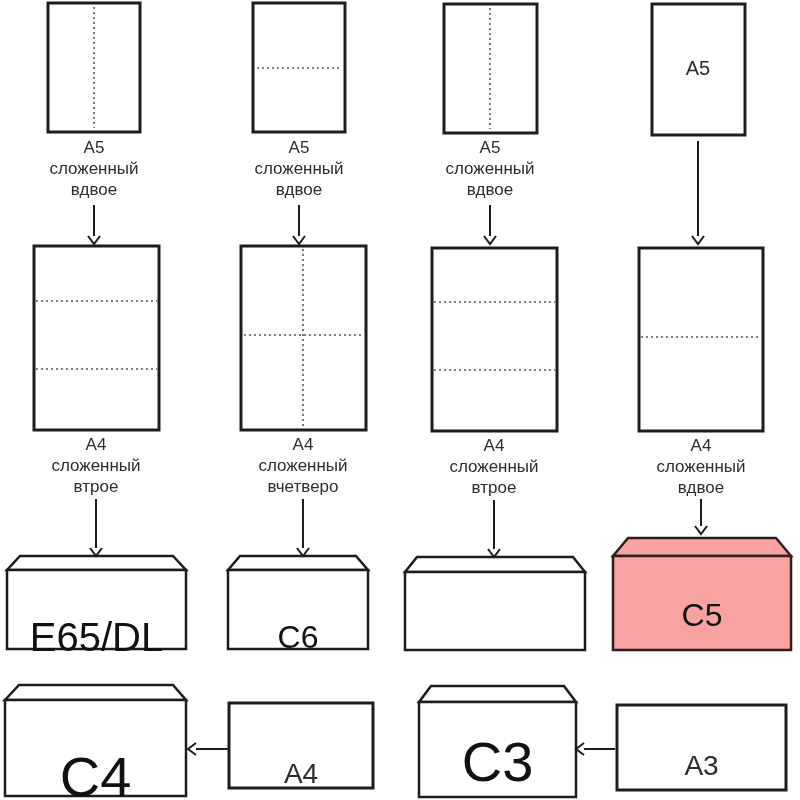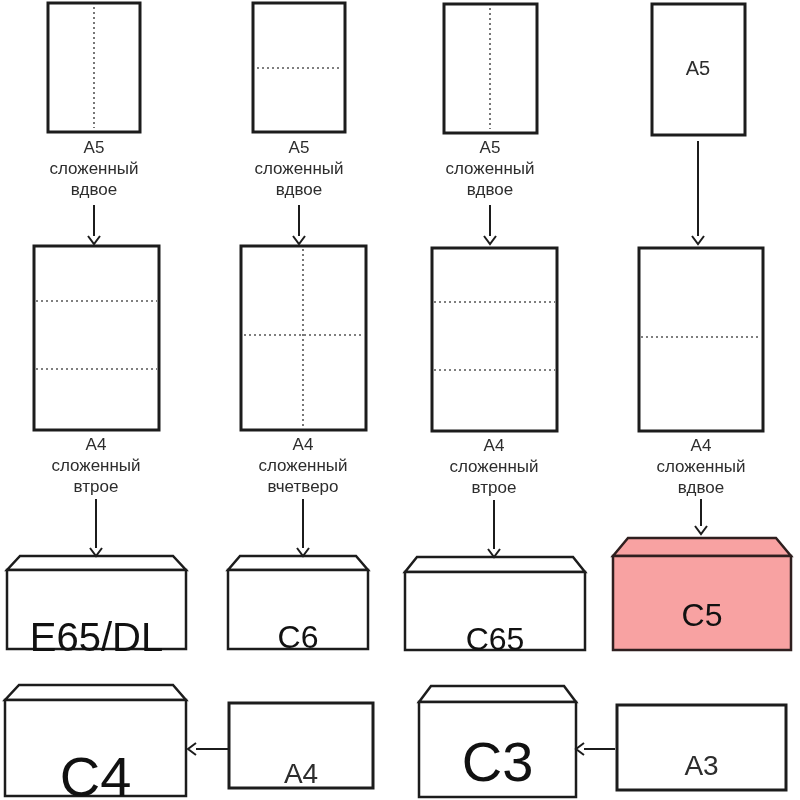--- a/index.html
+++ b/index.html
@@ -131,21 +131,20 @@
 вчетверо</div>
   <div class="lbl cap" style="left:494px; top:435px;">A4
 сложенный
 втрое</div>
   <div class="lbl cap" style="left:701px; top:435px;">A4
 сложенный
 вдвое</div>
 
   <div class="lbl env-lbl f40" style="left:7px; top:570px; width:179px; height:79px;">E65/DL</div>
   <div class="lbl env-lbl f42" style="left:228px; top:570px; width:140px; height:79px;">C6</div>
-  <div class="lbl env-lbl f42" style="left:405px; top:572px; width:180px; height:78px;">C65</div>
   <div class="lbl env-lbl f42" style="left:613px; top:540px; width:178px; height:94px;">C5</div>
 
   <div class="lbl env-lbl f48" style="left:5px; top:700px; width:181px; height:96px;">C4</div>
   <div class="lbl env-lbl f28" style="left:229px; top:703px; width:144px; height:85px;">A4</div>
   <div class="lbl env-lbl f48" style="left:419px; top:686px; width:157px; height:95px;">C3</div>
   <div class="lbl env-lbl f28" style="left:617px; top:705px; width:169px; height:66px;">A3</div>
 
 </div>
 
 </body></html>

